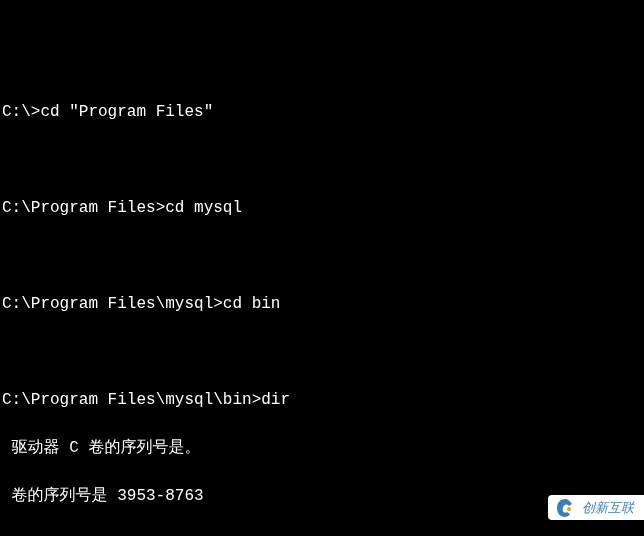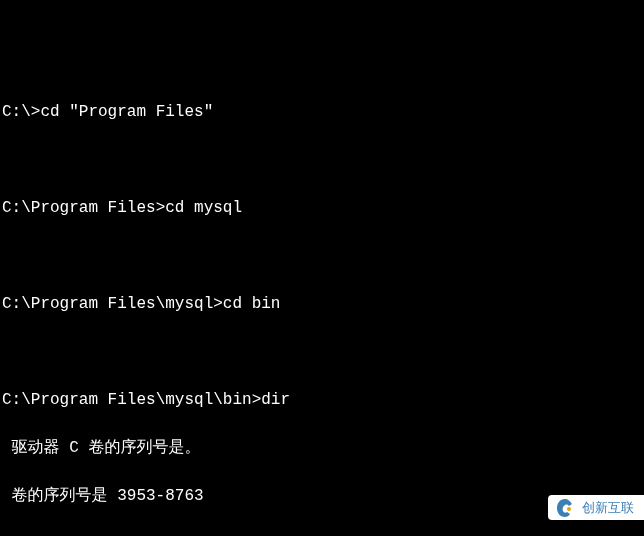--- a/index.html
+++ b/index.html
@@ -24,20 +24,21 @@
     background: #fff;
     color: #3b7fb5;
     font-family: "Microsoft YaHei", sans-serif;
     font-size: 13px;
     padding: 6px 10px 6px 34px;
     border-radius: 4px 0 0 4px;
     line-height: 1;
     display: flex;
     align-items: center;
     white-space: nowrap;
+    font-style: italic;
   }
   .watermark-icon {
     position: absolute;
     left: 6px;
     top: 50%;
     transform: translateY(-50%);
     width: 22px; height: 22px;
     display:flex;align-items:center;justify-content:center;
   }
   .watermark-icon svg { display:block; }

